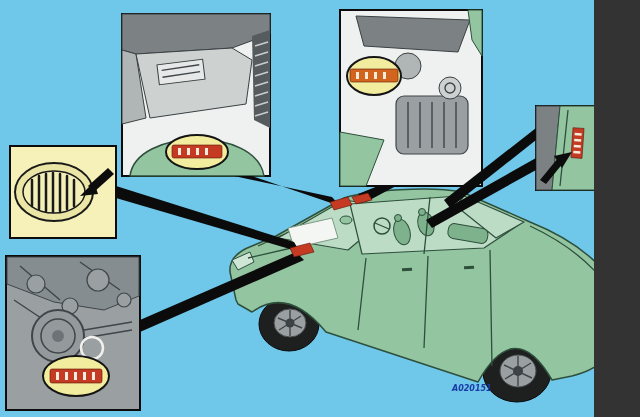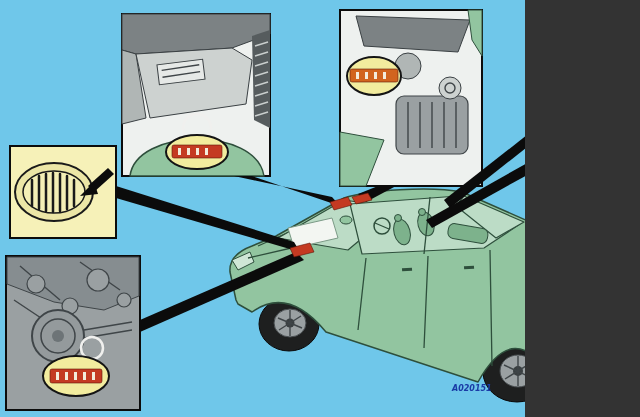--- a/index.html
+++ b/index.html
@@ -1,16 +1,16 @@
 <!DOCTYPE html>
 <html style="--background: #6FC7EA; --car_body: #92C5A0; --outline_green: #2E4F3C; --glass: #BCDCC6; --seat_green: #7DB28C; --label_red: #C43A22; --label_orange: #D2641E; --magnifier_yellow: #F2EC9E; --inset_light: #EEF1EF; --inset_yellow: #F6F1B8; --inset_gray: #9AA0A2; --leader_black: #0B0B0B; --taillight_red: #C23B2A; --wheel_dark: #1E1F1F; --rim_gray: #9AA0A2; --code_blue: #1A3BA6;"><head>
 <meta charset="utf-8">
 <style>
   html,body{margin:0;padding:0;background:#333;}
-  .stage{width:525px;height:417px;position:relative;overflow:hidden;
+  .stage{width:594px;height:417px;position:relative;overflow:hidden;
          font-family:"DejaVu Sans",sans-serif;text-align:right;}
   svg{display:block;}
   .bg{fill:var(--background,#6fc7ea);}
   .car{fill:var(--car_body,#92c5a0);stroke:var(--outline_green,#2e4f3c);stroke-width:1.5;stroke-linejoin:round;}
   .carpart{fill:var(--car_body,#92c5a0);stroke:var(--outline_green,#2e4f3c);stroke-width:1;}
   .glass{fill:var(--glass,#bcdcc6);stroke:var(--outline_green,#2e4f3c);stroke-width:1.2;stroke-linejoin:round;}
   .seat{fill:var(--seat_green,#7db28c);stroke:var(--outline_green,#2e4f3c);stroke-width:1;}
   .seamline{stroke:var(--outline_green,#2e4f3c);stroke-width:1.3;fill:none;}
   .leader{fill:var(--leader_black,#0b0b0b);}
   .redlabel{fill:var(--label_red,#c43a22);stroke:#5e1408;stroke-width:.6;}

